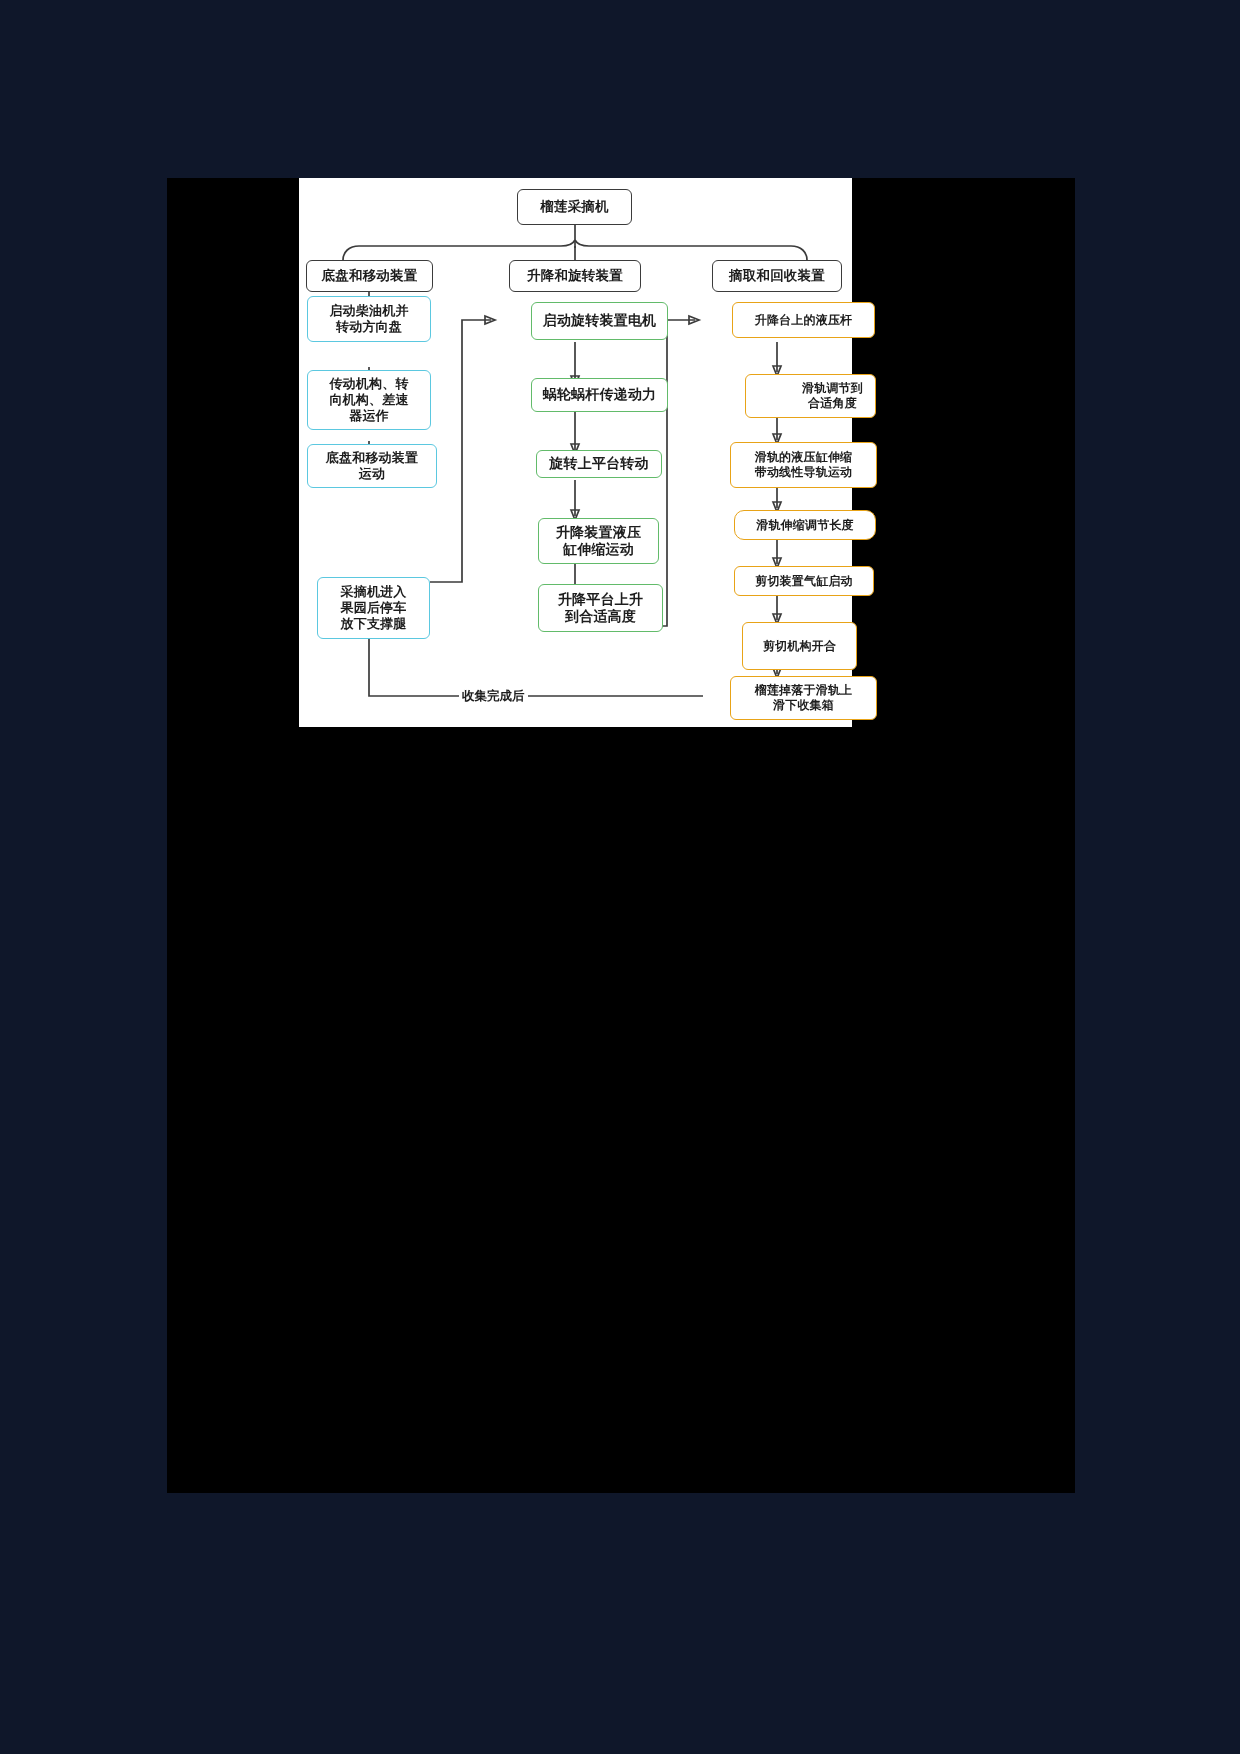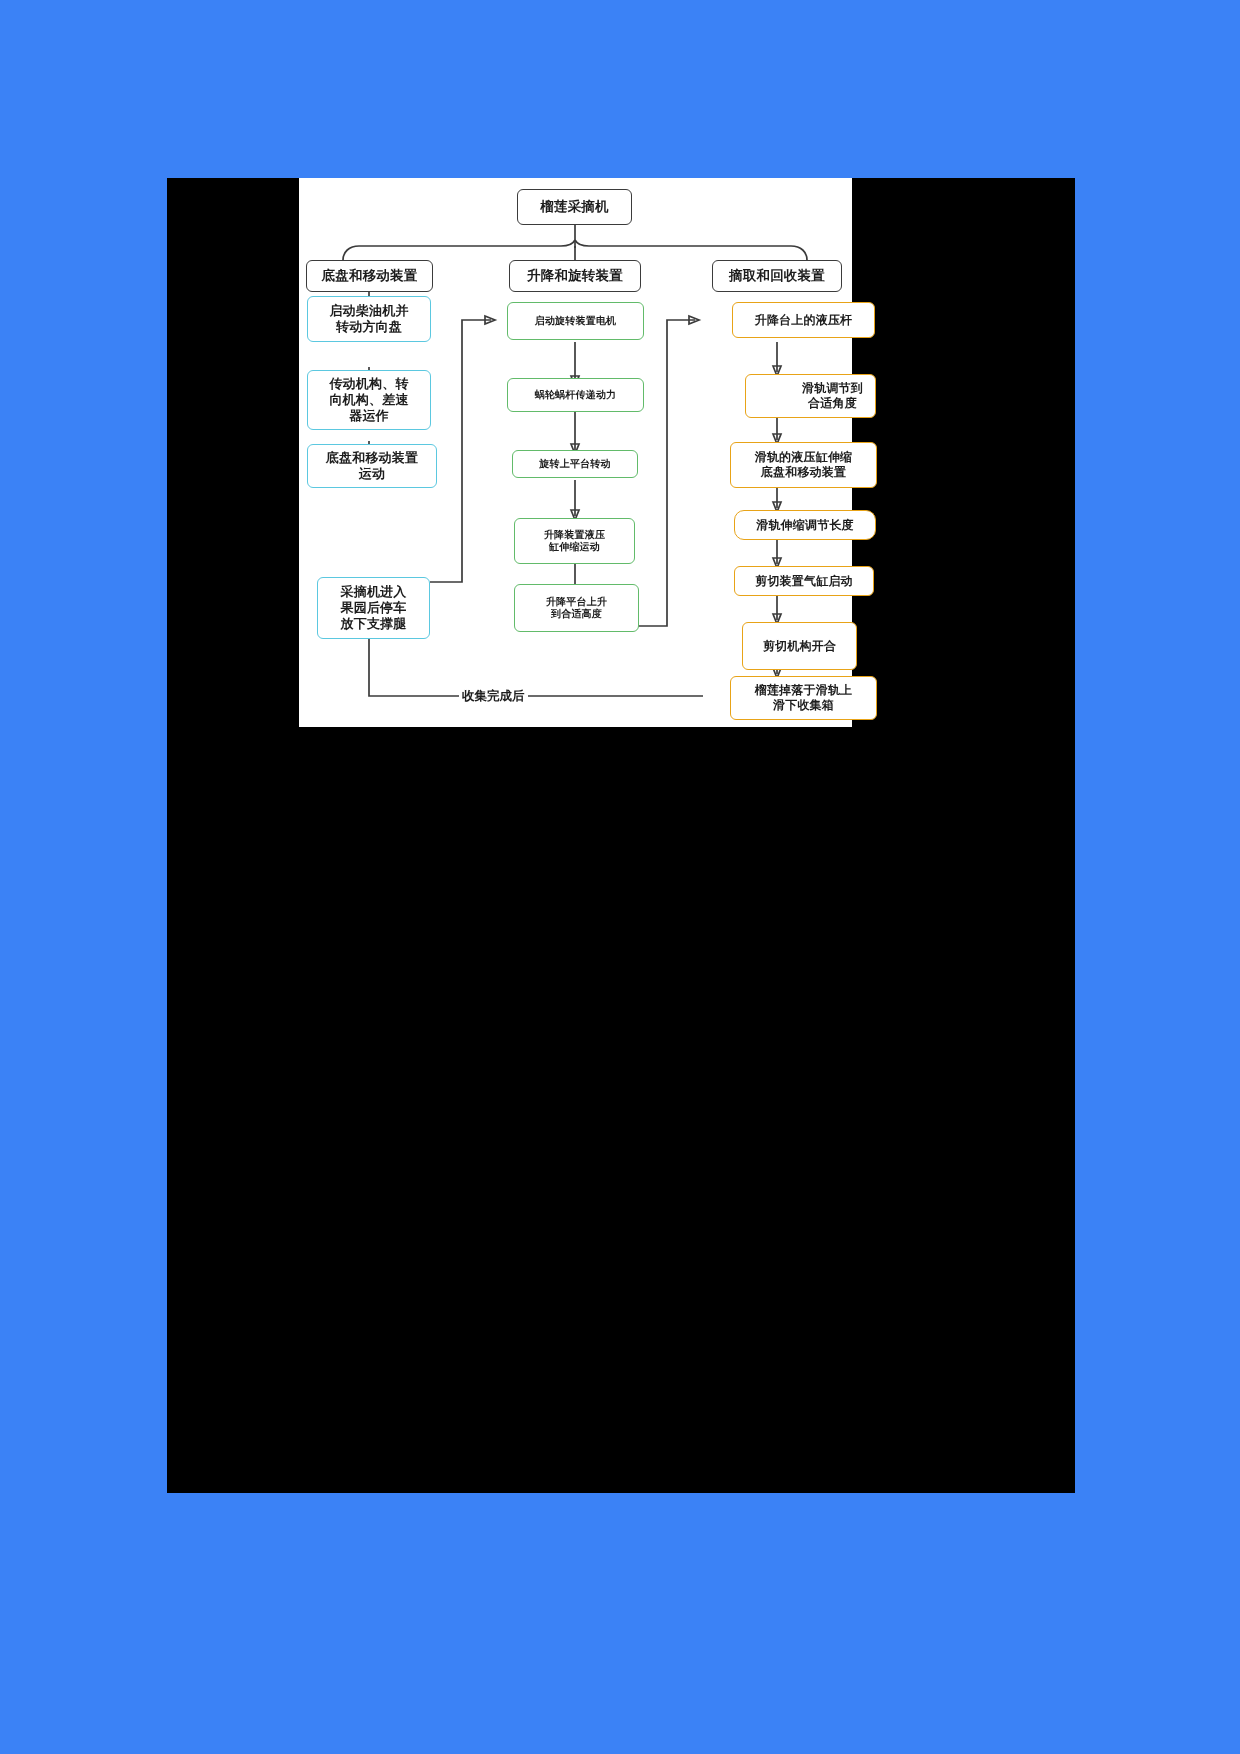--- a/index.html
+++ b/index.html
@@ -11,21 +11,21 @@
     width: 1240px;
     height: 1754px;
     font-family: "Liberation Sans", "DejaVu Sans", sans-serif;
     position: relative;
     overflow: hidden;
   }
   
   #page {
     position: absolute;
     inset: 0;
-    background: #3b82f6;
+    background: #0f172a;
   }
   #black-plate {
     position: absolute;
     left: 167px;
     top: 178px;
     width: 908px;
     height: 1315px;
     background: #000000;
   }
   #figure-canvas {
@@ -58,21 +58,22 @@
   .node.group {
     border: 1.6px solid #3b3b3b;
     font-size: 13.5px;
   }
   .node.chassis {
     border: 1.6px solid #5bc8e0;
     font-size: 13px;
   }
   .node.lift {
     border: 1.6px solid #62bb6a;
-    font-size: 10px;
+    font-size: 14px;
+    margin-left: 24px;
   }
   .node.pick {
     border: 1.6px solid #e8a317;
     font-size: 12px;
     margin-left: 27px;
   }
 
   
   #wires {
     position: absolute;
@@ -175,21 +176,21 @@
     <div class="node lift" style="left:213px; top:272px; width:126px; height:28px;">旋转上平台转动</div>
     <div class="node lift" style="left:215px; top:340px; width:121px; height:46px;">升降装置液压
 缸伸缩运动</div>
     <div class="node lift" style="left:215px; top:406px; width:125px; height:48px;">升降平台上升
 到合适高度</div>
 
     <div class="node pick" style="left:406px; top:124px; width:143px; height:36px;">升降台上的液压杆</div>
     <div class="node pick" style="left:419px; top:196px; width:131px; height:44px;padding-left:48px;">滑轨调节到
 合适角度</div>
     <div class="node pick" style="left:404px; top:264px; width:147px; height:46px;">滑轨的液压缸伸缩
-底盘和移动装置</div>
+带动线性导轨运动</div>
     <div class="node pick" style="left:408px; top:332px; width:142px; height:30px;border-radius:10px;">滑轨伸缩调节长度</div>
     <div class="node pick" style="left:408px; top:388px; width:140px; height:30px;">剪切装置气缸启动</div>
     <div class="node pick" style="left:416px; top:444px; width:115px; height:48px;">剪切机构开合</div>
     <div class="node pick" style="left:404px; top:498px; width:147px; height:44px;">榴莲掉落于滑轨上
 滑下收集箱</div>
 
     <div class="loop-label" style="left:160px; top:510px;">收集完成后</div>
 
   </div>
 </div>

